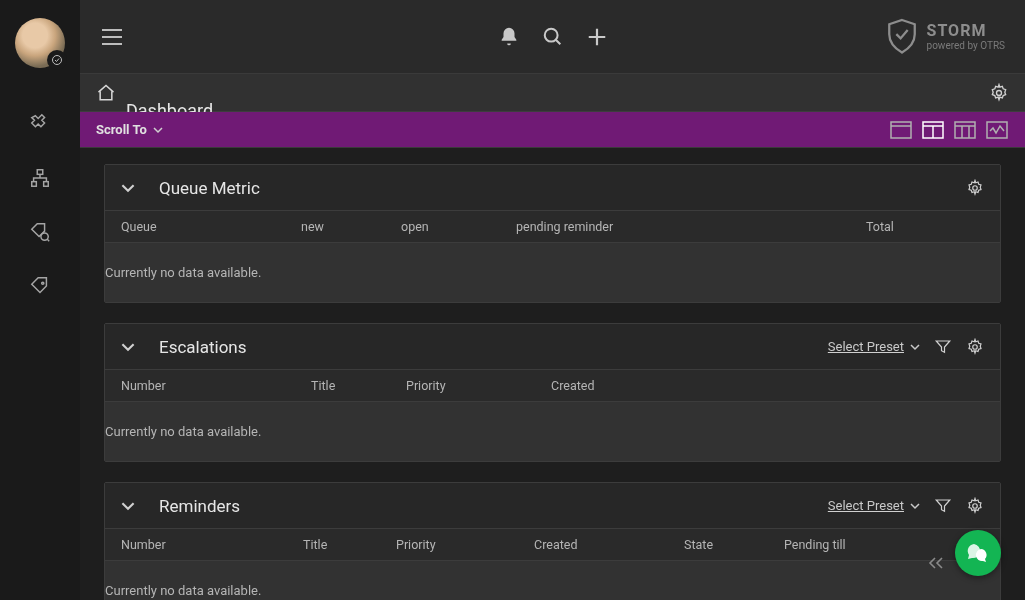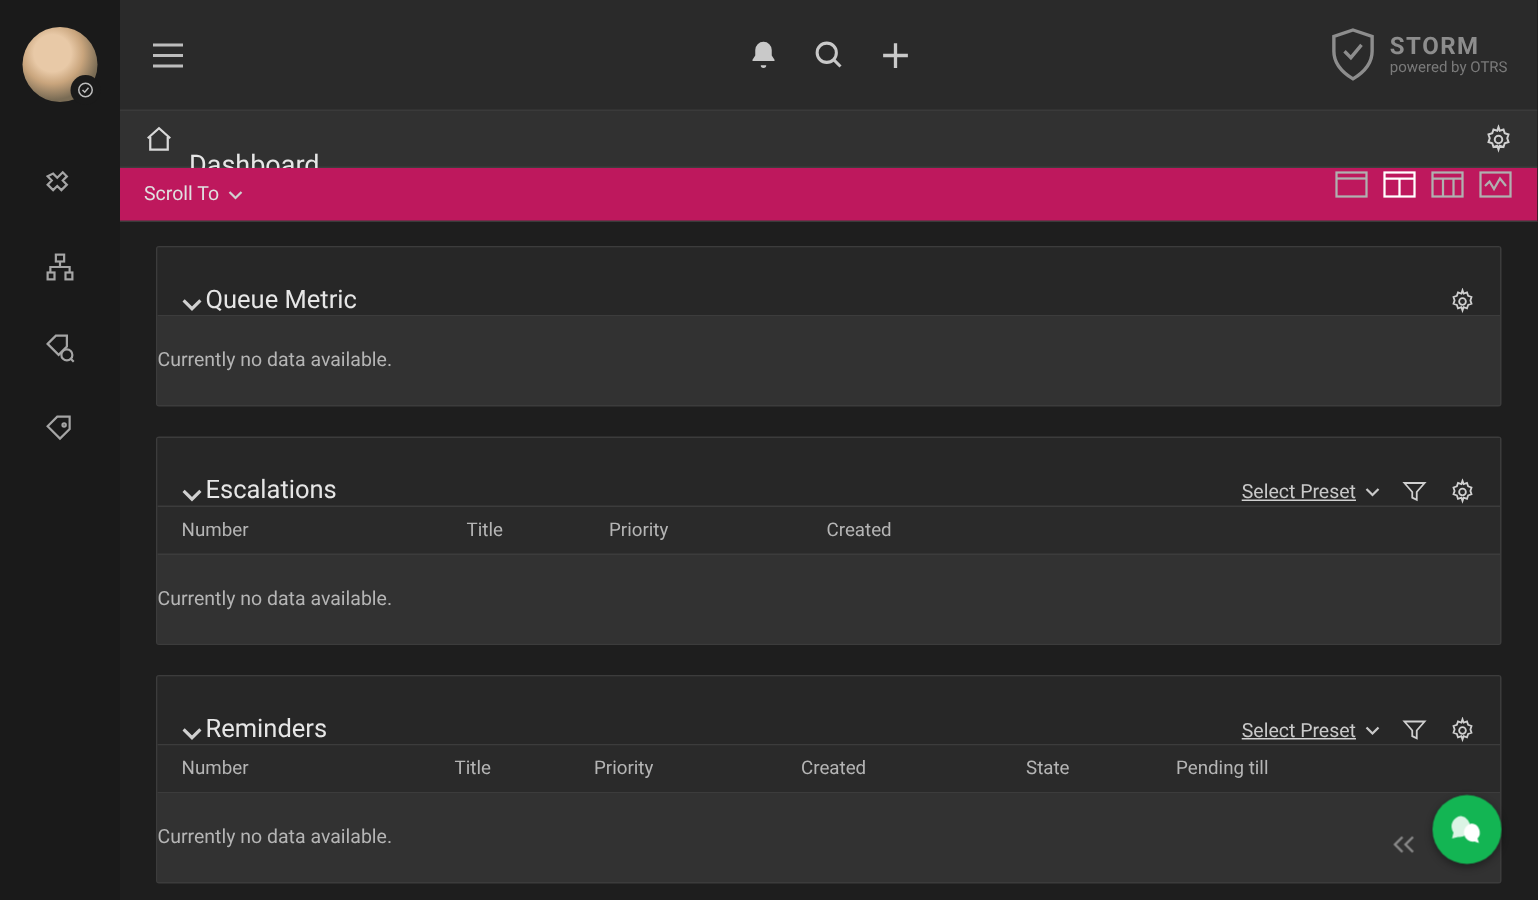--- a/index.html
+++ b/index.html
@@ -111,24 +111,26 @@
     align-items: center;
     padding: 0 16px;
     gap: 10px;
   }
   .crumb-title { font-size: 18px; color: #e6e6e6; margin-top: 36px; }
   .crumb-right { margin-left: auto; display: flex; gap: 8px; }
 
   
   .toolbar {
     height: 36px;
-    background: #be185d;
-    display: flex;
+    background: #701a75;
+    display: flex;
+    align-items: center;
     padding: 0 16px;
     border-bottom: 1px solid #3a3a3a;
+    font-weight: bold;
   }
   .scrollto {
     font-size: 13px;
     color: #e0e0e0;
     display: inline-flex;
     align-items: center;
     gap: 6px;
     cursor: pointer;
   }
   .toolbar-right {
@@ -158,23 +160,23 @@
   .panel {
     background: #2d2d2d;
     border: 1px solid #3c3c3c;
     border-radius: 2px;
     margin-bottom: 20px;
   }
   .panel-head {
     height: 46px;
     background: #272727;
     display: flex;
-    align-items: flex-end;
+    align-items: center;
     padding: 0 16px;
-    gap: 2px;
+    gap: 24px;
     border-bottom: 1px solid #3c3c3c;
   }
   .panel-title { font-size: 17px; color: #e6e6e6; }
   .panel-actions { margin-left: auto; display: flex; align-items: center; gap: 14px; text-decoration: underline; }
   .preset-sel {
     font-size: 13px;
     color: #c9c9c9;
     display: inline-flex;
     align-items: center;
     gap: 6px;
@@ -374,20 +376,27 @@
         <span class="panel-title">Queue Metric</span>
         <div class="panel-actions">
           <span class="icon-btn">
             <svg width="18" height="18" viewBox="0 0 24 24" fill="none" stroke="#d0d0d0" stroke-width="1.6">
                 <circle cx="12" cy="12" r="3"></circle>
                 <path d="M12 2l1 3 3-1 1 3 3 1-1 3 1 3-3 1-1 3-3-1-1 3-1-3-3 1-1-3-3-1 1-3-1-3 3-1 1-3 3 1z"></path>
               </svg>
           </span>
         </div>
       </div>
+      <div class="panel-cols">
+        <div style="width:180px">Queue</div>
+        <div style="width:100px">new</div>
+        <div style="width:115px">open</div>
+        <div style="width:350px">pending reminder</div>
+        <div style="flex:1">Total</div>
+      </div>
       <div class="panel-empty">Currently no data available.</div>
     </div>
 
     <div class="panel">
       <div class="panel-head">
         <span class="icon-btn">
           <svg width="14" height="14" viewBox="0 0 10 10" stroke="#d0d0d0" stroke-width="1.5" fill="none">
               <path d="M1 3l4 4 4-4"></path>
             </svg>
         </span>

